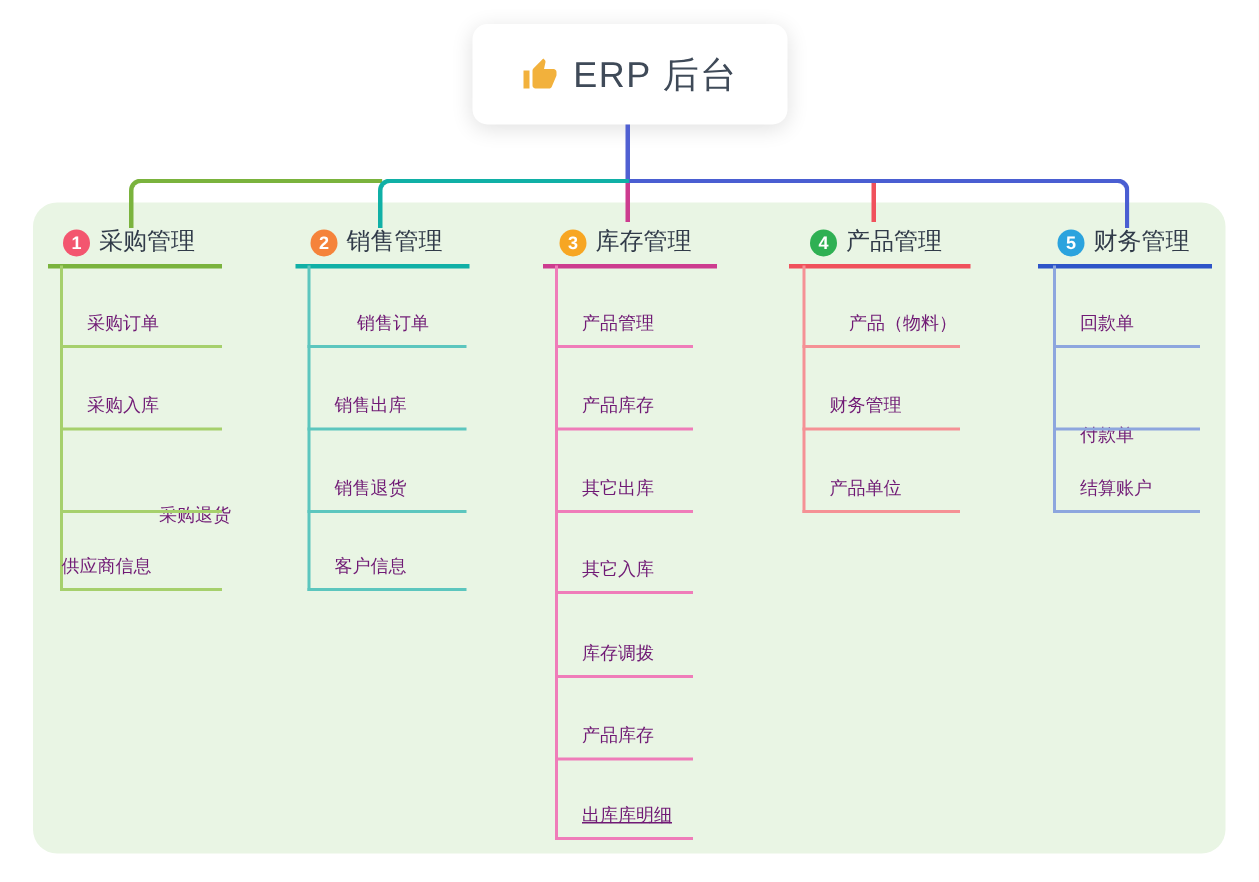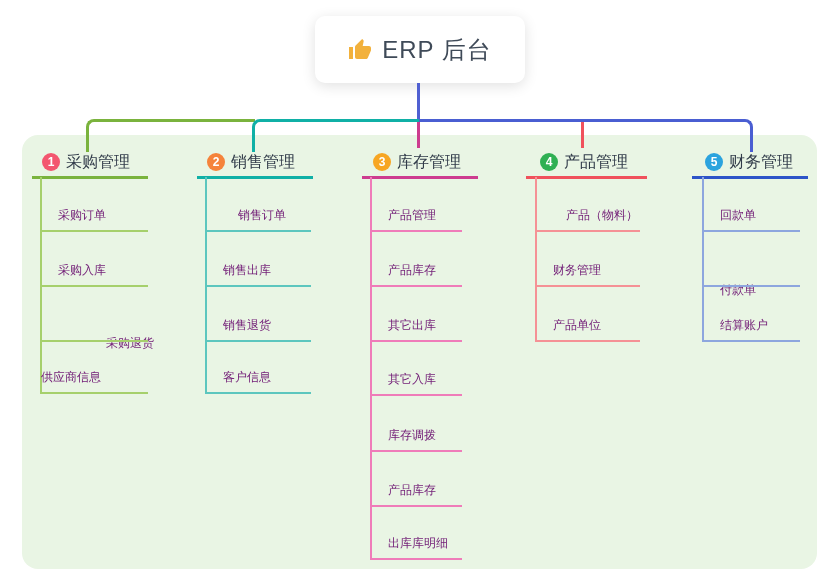--- a/index.html
+++ b/index.html
@@ -81,21 +81,21 @@
         <div class="node-label" style="left: 388px; top: 260px;">产品库存</div>
         <div class="hline2" style="left: 370px; top: 285px; width: 92px; background: rgb(239, 124, 185);"></div>
         <div class="node-label" style="left: 388px; top: 315px;">其它出库</div>
         <div class="hline2" style="left: 370px; top: 340px; width: 92px; background: rgb(239, 124, 185);"></div>
         <div class="node-label" style="left: 388px; top: 369px;">其它入库</div>
         <div class="hline2" style="left: 370px; top: 394px; width: 92px; background: rgb(239, 124, 185);"></div>
         <div class="node-label" style="left: 388px; top: 425px;">库存调拨</div>
         <div class="hline2" style="left: 370px; top: 450px; width: 92px; background: rgb(239, 124, 185);"></div>
         <div class="node-label" style="left: 388px; top: 480px;">产品库存</div>
         <div class="hline2" style="left: 370px; top: 505px; width: 92px; background: rgb(239, 124, 185);"></div>
-        <div class="node-label" style="left: 388px; top: 533px;">出库库明细</div>
+        <div class="node-label" style="left: 388px; top: 533px; text-decoration: underline;">出库库明细</div>
         <div class="hline2" style="left: 370px; top: 558px; width: 92px; background: rgb(239, 124, 185);"></div>
       </div>
       <div>
         <div class="circle-badge" style="left: 540px; top: 153px; background: rgb(47, 176, 83);">4</div>
         <div class="branch-label" style="left: 564px; top: 151px;">产品管理</div>
         <div class="hline" style="left: 526px; top: 176px; width: 121px; background: rgb(240, 81, 92);"></div>
         <div class="vline" style="left: 535px; top: 177px; height: 165px; background: rgb(245, 145, 149);"></div>
         <div class="node-label" style="left: 566px; top: 205px;">产品（物料）</div>
         <div class="hline2" style="left: 535px; top: 230px; width: 105px; background: rgb(245, 145, 149);"></div>
         <div class="node-label" style="left: 553px; top: 260px;">财务管理</div>

